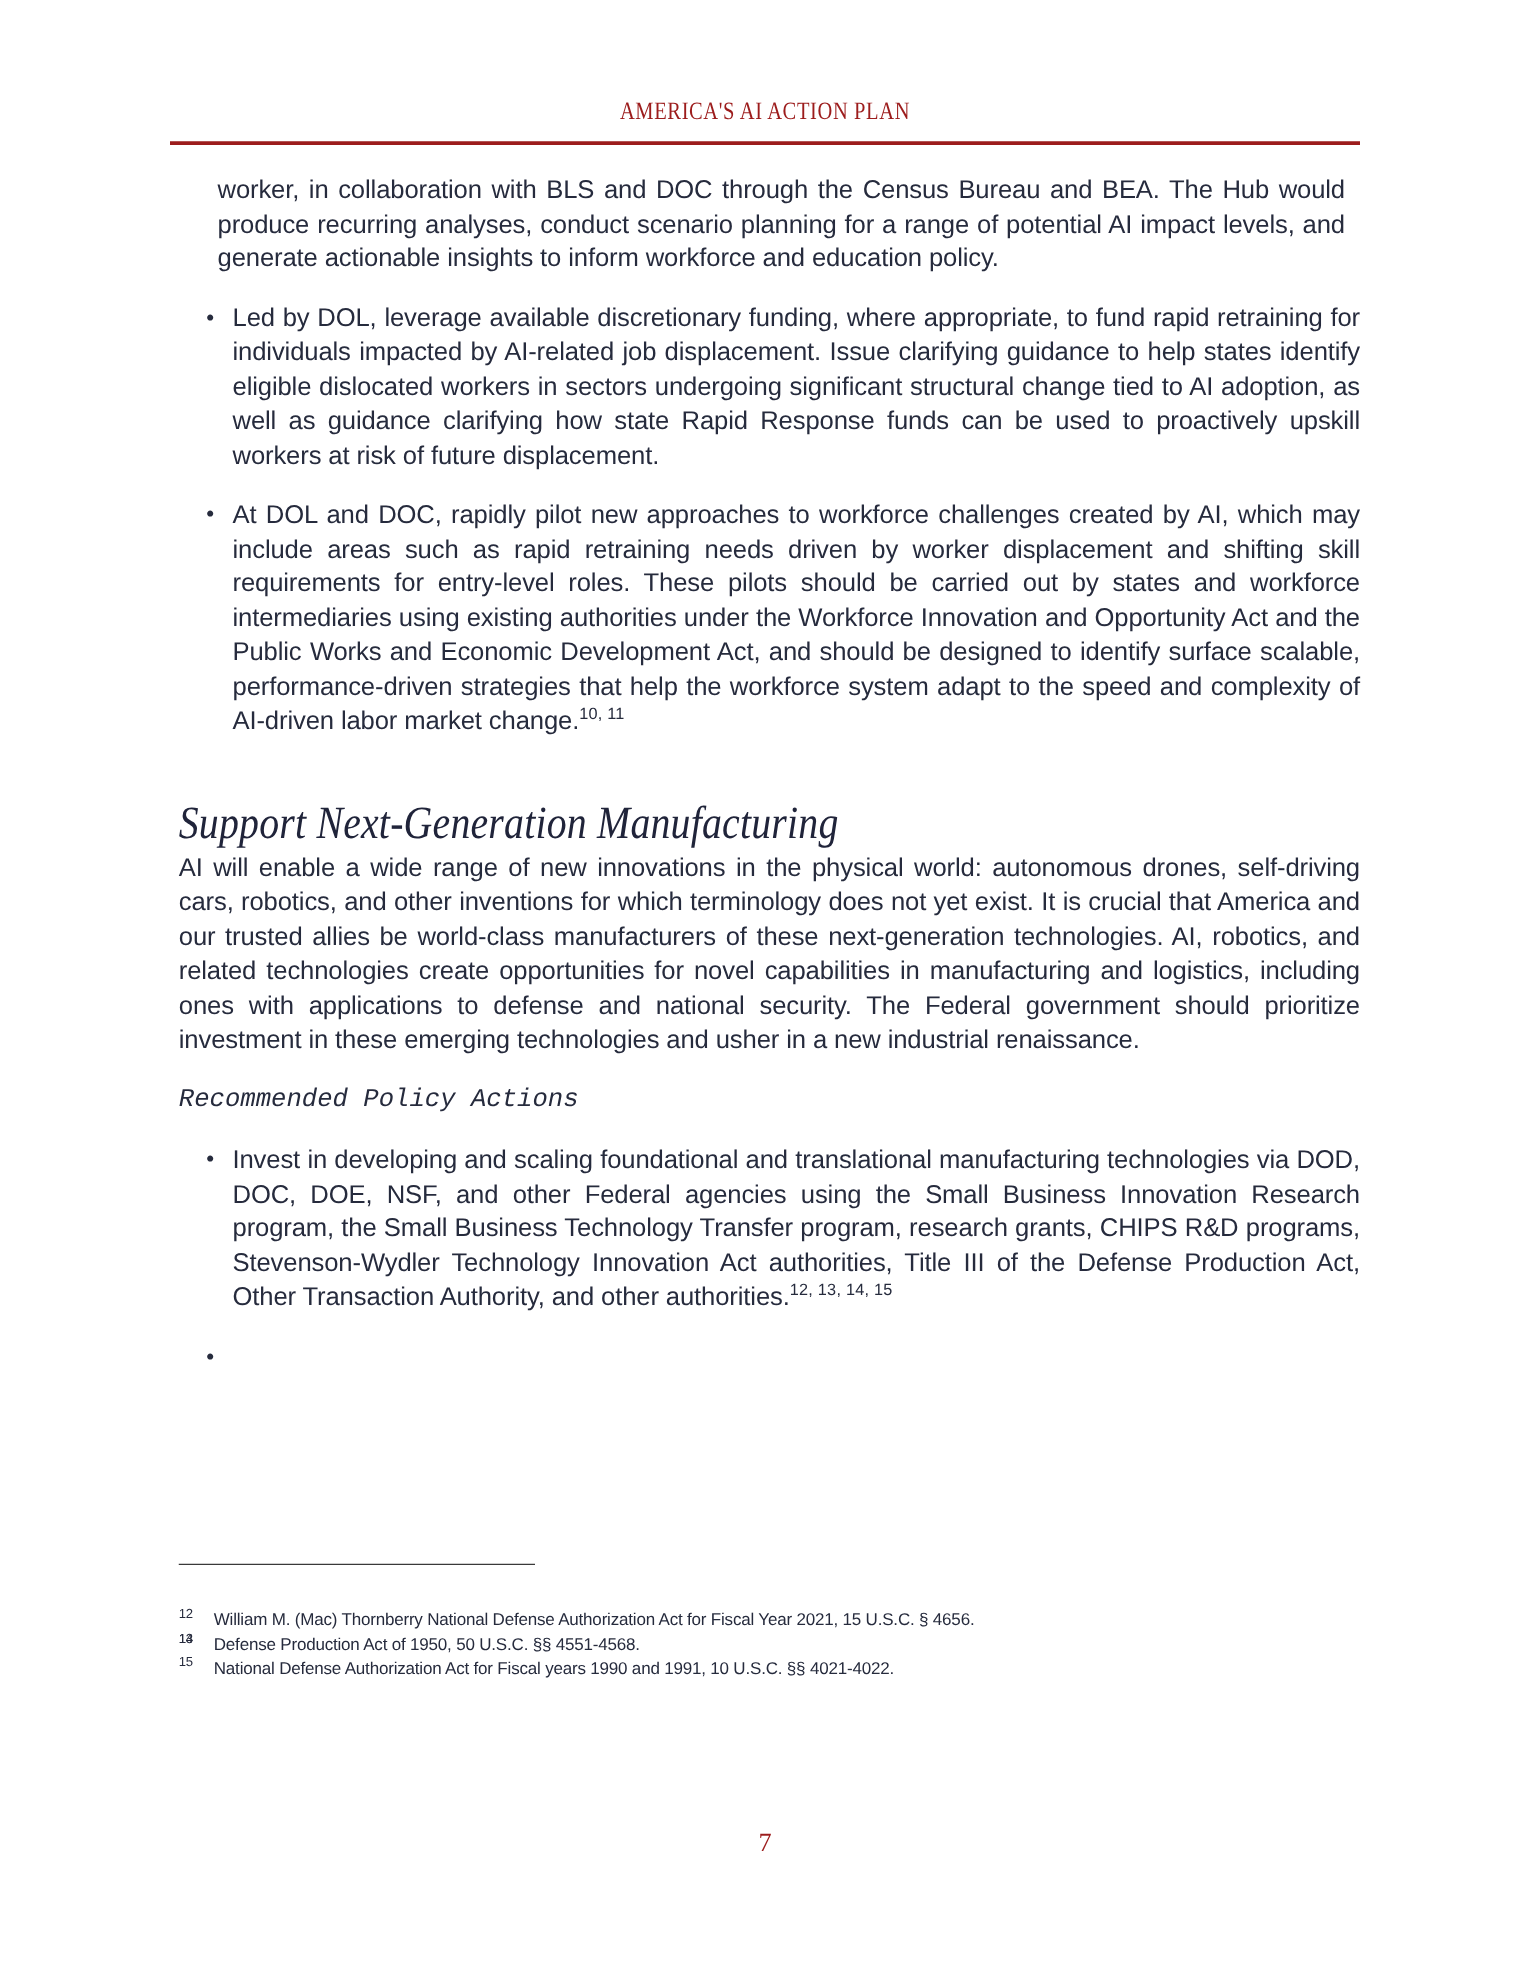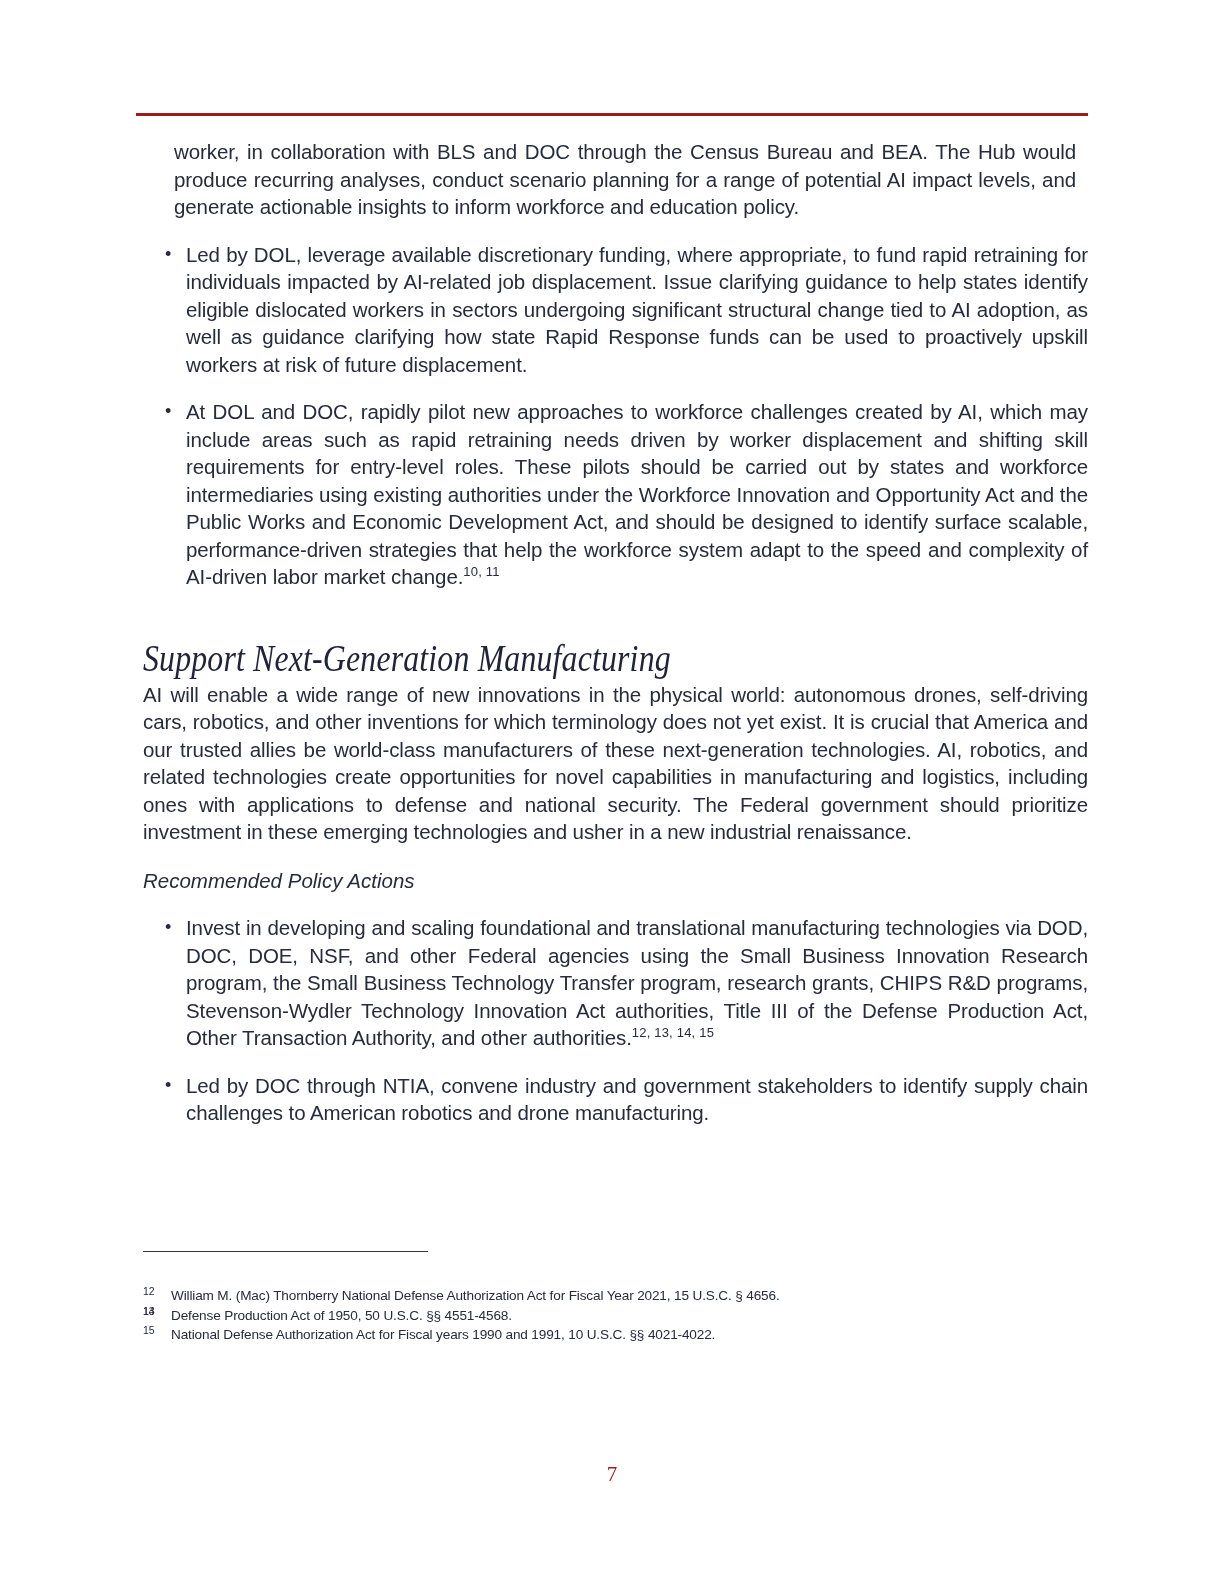--- a/index.html
+++ b/index.html
@@ -116,21 +116,21 @@
     transform: scaleX(0.86);
     transform-origin: left center;
     white-space: nowrap;
     letter-spacing: 0.2px;
   }
   .heading-wrap {
     margin-top: 46px;
   }
 
   .sub-italic {
-    font-family: Liberation Sans, sans-serif;
+    font-family: Liberation Mono, monospace;
     font-style: italic;
     color: #262b3d;
     font-size: 20.5px;
     line-height: 27.5px;
     margin: 0;
   }
 
   .gap-md { height: 21px; }
 
   
@@ -176,20 +176,23 @@
     font-family: "Liberation Serif", "DejaVu Serif", serif;
     color: #9c1c1c;
     font-size: 21px;
   }
 </style>
 </head>
 <body>
 
 <div class="page">
 
+  <div class="header">
+    <div class="header-title">AMERICA'S AI ACTION PLAN</div>
+  </div>
   <div class="header-rule"></div>
 
   <div class="body-col">
 
     <p class="para cont-para">worker, in collaboration with BLS and DOC through the Census Bureau and BEA. The Hub would produce recurring analyses, conduct scenario planning for a range of potential AI impact levels, and generate actionable insights to inform workforce and education policy.</p>
 
     <ul class="bullets">
       <li class="bullet-item">
         <span class="bullet-marker">•</span>
         <span>Led by DOL, leverage available discretionary funding, where appropriate, to fund rapid retraining for individuals impacted by AI-related job displacement. Issue clarifying guidance to help states identify eligible dislocated workers in sectors undergoing significant structural change tied to AI adoption, as well as guidance clarifying how state Rapid Response funds can be used to proactively upskill workers at risk of future displacement.</span>
@@ -210,21 +213,20 @@
 
     <p class="sub-italic">Recommended Policy Actions</p>
 
     <ul class="bullets">
       <li class="bullet-item">
         <span class="bullet-marker">•</span>
         <span>Invest in developing and scaling foundational and translational manufacturing technologies via DOD, DOC, DOE, NSF, and other Federal agencies using the Small Business Innovation Research program, the Small Business Technology Transfer program, research grants, CHIPS R&amp;D programs, Stevenson-Wydler Technology Innovation Act authorities, Title III of the Defense Production Act, Other Transaction Authority, and other authorities.</span><sup class="fn">12, 13, 14, 15</sup>
       </li>
       <li class="bullet-item">
         <span class="bullet-marker">•</span>
-        <span>Led by DOC through NTIA, convene industry and government stakeholders to identify supply chain challenges to American robotics and drone manufacturing.</span>
       </li>
     </ul>
 
   </div>
 
   <div class="footnote-rule"></div>
 
   <div class="footnotes">
     <div class="footnote">
       <span class="fn-num">12</span>

